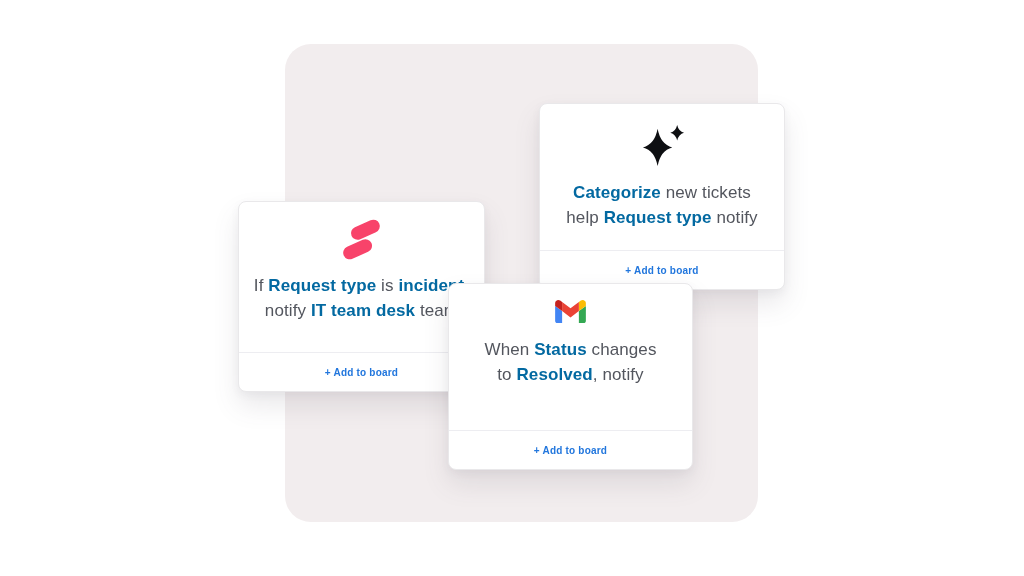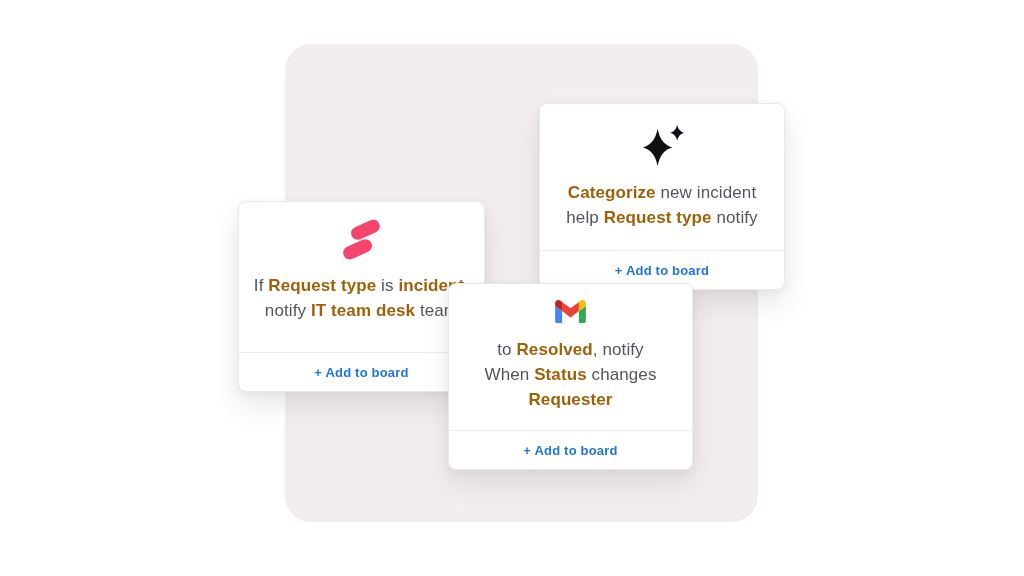--- a/index.html
+++ b/index.html
@@ -49,34 +49,34 @@
     text-align: center;
     font-size: 17px;
     line-height: 25px;
     color: #53565e;
     letter-spacing: 0.1px;
   }
   .card-monday .card-text { margin-top: 9px; }
   .card-ai     .card-text { margin-top: 11px; }
   .card-gmail  .card-text { margin-top: 14px; }
   .txt-line { white-space: nowrap; }
-  .seg-bold { font-weight: 700; color: #a16207; }
+  .seg-bold { font-weight: 700; color: #0369a1; }
 
   .card-footer {
     height: 39px;
     border-top: 1px solid #ededf1;
     display: flex;
     align-items: center;
     justify-content: center;
   }
   .add-link {
     background: none;
     border: none;
     font-family: "Liberation Sans", sans-serif;
-    font-size: 13px;
+    font-size: 10px;
     font-weight: 700;
     letter-spacing: 0.2px;
     cursor: pointer;
   }
 </style>
 </head>
 <body>
 
 <div class="stage">
 
@@ -84,21 +84,21 @@
 
   <div class="card card-ai">
     <div class="card-body">
       <div class="icon-slot">
         <svg width="47" height="45" viewBox="0 0 48 46" aria-hidden="true">
           <path d="M19 6 Q22 22 34 25 Q22 28 19 44 Q16 28 4 25 Q16 22 19 6 Z" fill="#0e0f12"></path>
           <path d="M39 2 Q40.5 8.5 46 10 Q40.5 11.5 39 18 Q37.5 11.5 32 10 Q37.5 8.5 39 2 Z" fill="#0e0f12"></path>
         </svg>
       </div>
       <div class="card-text">
-          <div class="txt-line"><span class="seg-bold">Categorize</span><span> new incident</span></div>
+          <div class="txt-line"><span class="seg-bold">Categorize</span><span> new tickets</span></div>
           <div class="txt-line"><span>help </span><span class="seg-bold">Request type</span><span> notify</span></div>
         </div>
     </div>
     <div class="card-footer">
       <button class="add-link" style="color: rgb(33, 118, 221);">+ Add to board</button>
     </div>
   </div>
 
   <div class="card card-monday">
     <div class="card-body">
@@ -123,23 +123,22 @@
       <div class="icon-slot">
         <svg width="31" height="24" viewBox="0 49 512 400" aria-hidden="true">
           <path d="M34.91 448.818h81.454V251L0 163.727V413.91c0 19.287 15.622 34.91 34.91 34.91z" fill="#4285f4"></path>
           <path d="M395.636 448.818h81.455c19.287 0 34.909-15.622 34.909-34.909V163.727L395.636 251z" fill="#34a853"></path>
           <path d="M395.636 99.727V251L512 163.727v-46.545c0-43.142-49.25-67.782-83.782-41.891z" fill="#fbbc04"></path>
           <path d="M116.364 251V99.727L256 204.455 395.636 99.727V251L256 355.727z" fill="#ea4335"></path>
           <path d="M0 117.182v46.545L116.364 251V99.727L83.782 75.291C49.25 49.4 0 74.04 0 117.182z" fill="#c5221f"></path>
         </svg>
       </div>
       <div class="card-text">
+          <div class="txt-line"><span>When </span><span class="seg-bold">Status</span><span> changes</span></div>
           <div class="txt-line"><span>to </span><span class="seg-bold">Resolved</span><span>, notify</span></div>
-          <div class="txt-line"><span>When </span><span class="seg-bold">Status</span><span> changes</span></div>
-          <div class="txt-line"><span class="seg-bold">Requester</span></div>
         </div>
     </div>
     <div class="card-footer">
       <button class="add-link" style="color: rgb(33, 118, 221);">+ Add to board</button>
     </div>
   </div>
 
 </div>
 
 </body></html>

